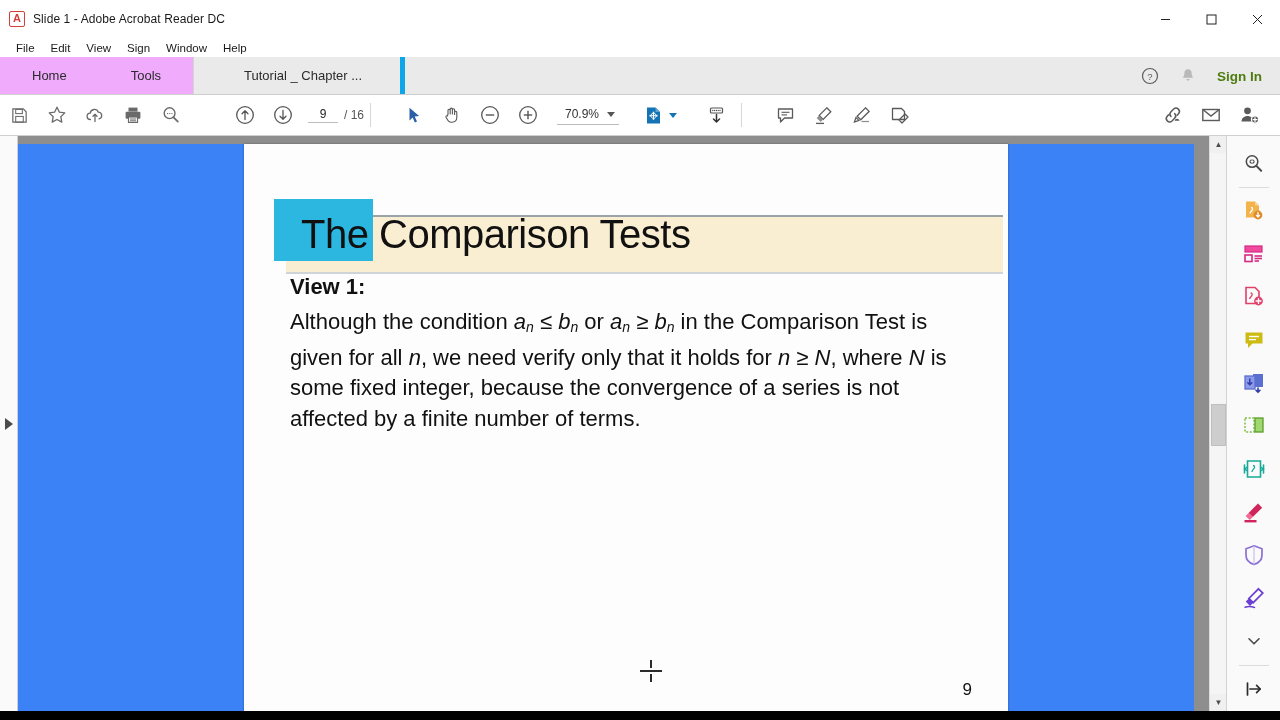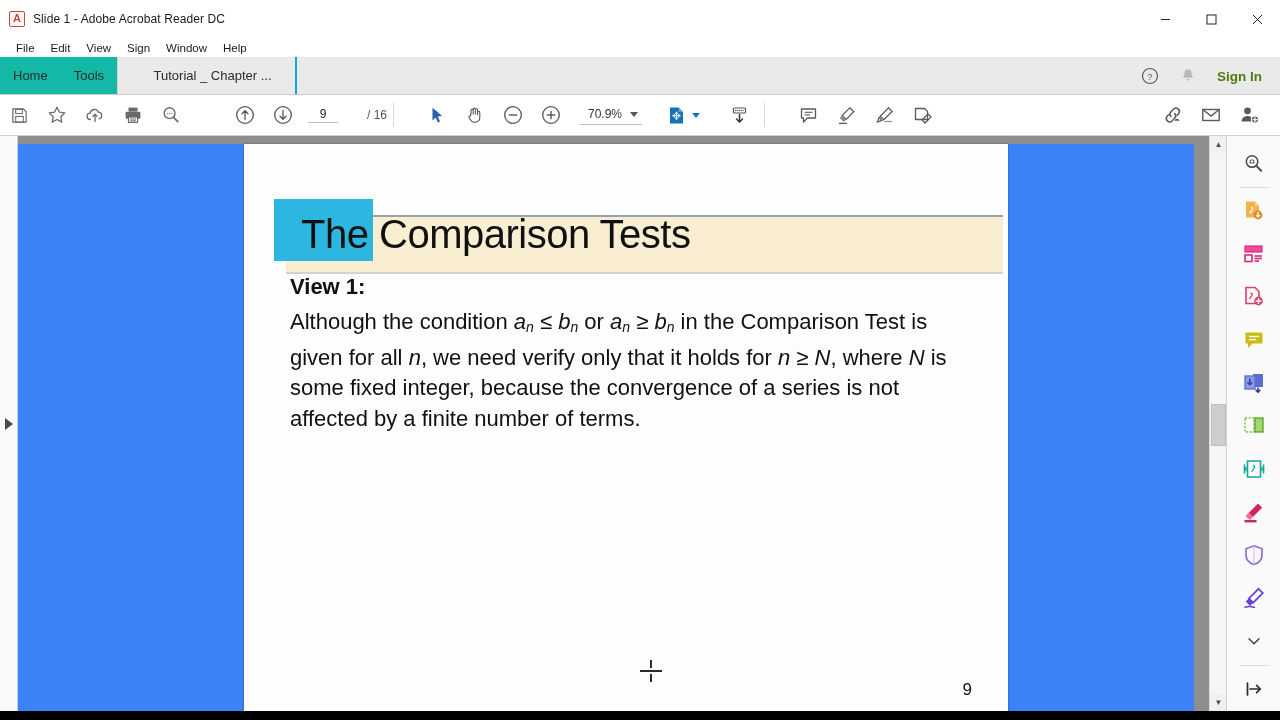--- a/index.html
+++ b/index.html
@@ -58,31 +58,31 @@
   .tabstrip {
     position: absolute; top: 57px; left: 0;
     width: 1280px; height: 38px;
     background: #eaeaea;
     border-bottom: 1px solid #cfcfcf;
     display: flex; align-items: stretch;
   }
   .nav-btn {
     display: flex; align-items: center; justify-content: center;
     font-size: 13px; color: #2b2b2b;
-    padding: 0 13px;
-    background: #14b8a6;
+    padding: 0 32px;
+    background: #f0abfc;
   }
   .tab {
     position: relative;
     display: flex; align-items: center; justify-content: center;
-    width: 180px;
+    width: 212px;
     font-size: 13px; color: #2b2b2b;
     background: #eaeaea;
     border-left: 1px solid #d4d4d4;
-    border-right: 2px solid #0ea5e9;
+    border-right: 5px solid #0ea5e9;
     padding-left: 12px;
   }
   .tab.active {
     background: #ffffff;
     border-bottom: 1px solid #ffffff;
   }
   .tab .tab-label { white-space: nowrap; overflow: hidden; text-overflow: ellipsis; padding: 0 22px; }
   .tab-close {
     position: absolute; right: 10px; top: 50%; transform: translateY(-50%);
     width: 16px; height: 16px;
@@ -126,21 +126,21 @@
     margin-left: 6px;
   }
   .pagenum {
     width: 30px; text-align: center;
     font-size: 12px; color: #222;
     border: none; border-bottom: 1px solid #bdbdbd;
     background: transparent; outline: none;
     font-family: "Liberation Sans", sans-serif;
     padding-bottom: 1px;
   }
-  .pagetotal { font-size: 12px; color: #555; margin-left: 23px; }
+  .pagetotal { font-size: 12px; color: #555; }
   .zoombox {
     display: flex; align-items: center; gap: 8px;
     margin-left: 10px; margin-right: 4px;
     border-bottom: 1px solid #bdbdbd;
     padding: 2px 4px 3px 4px;
   }
   .zoomval { font-size: 12px; color: #333; min-width: 38px; text-align: right;}
   .caret { width: 0; height: 0; border-left: 4px solid transparent;
            border-right: 4px solid transparent; border-top: 5px solid #555; }
   .caret.blue { border-top-color: #1473b4; }

